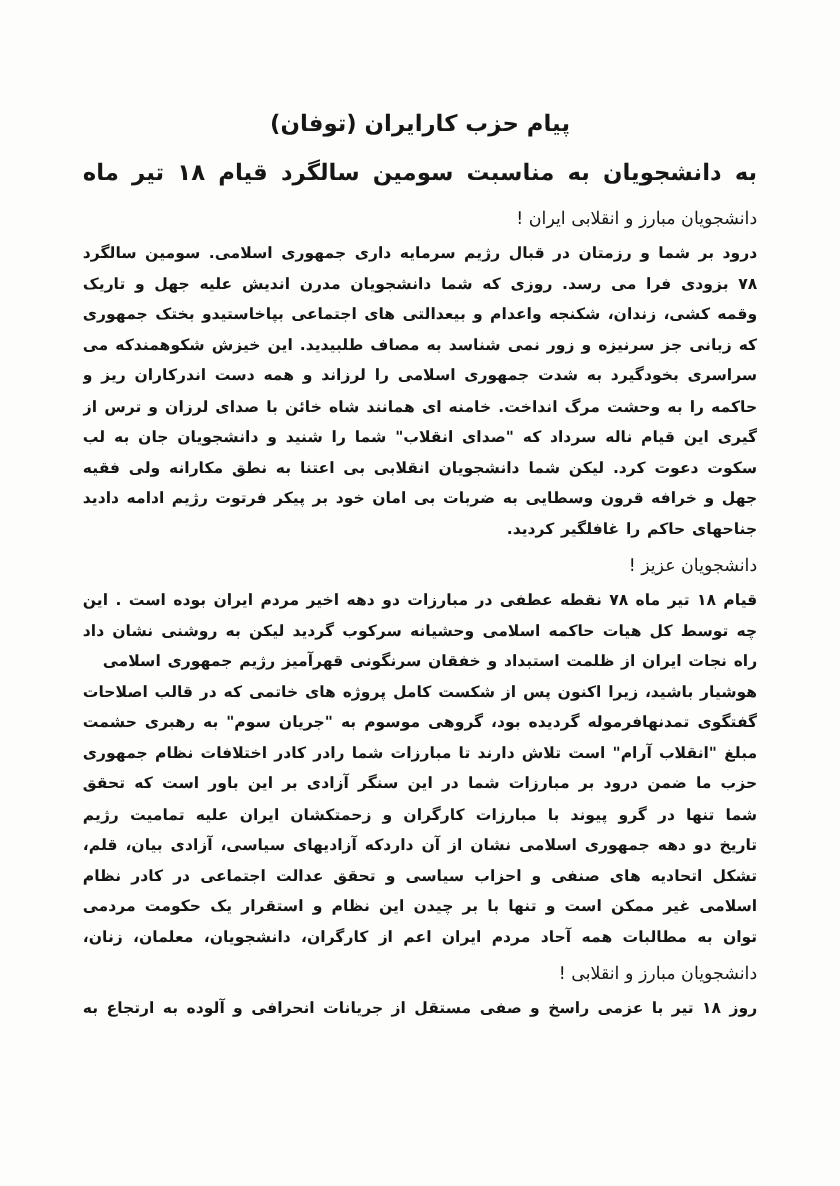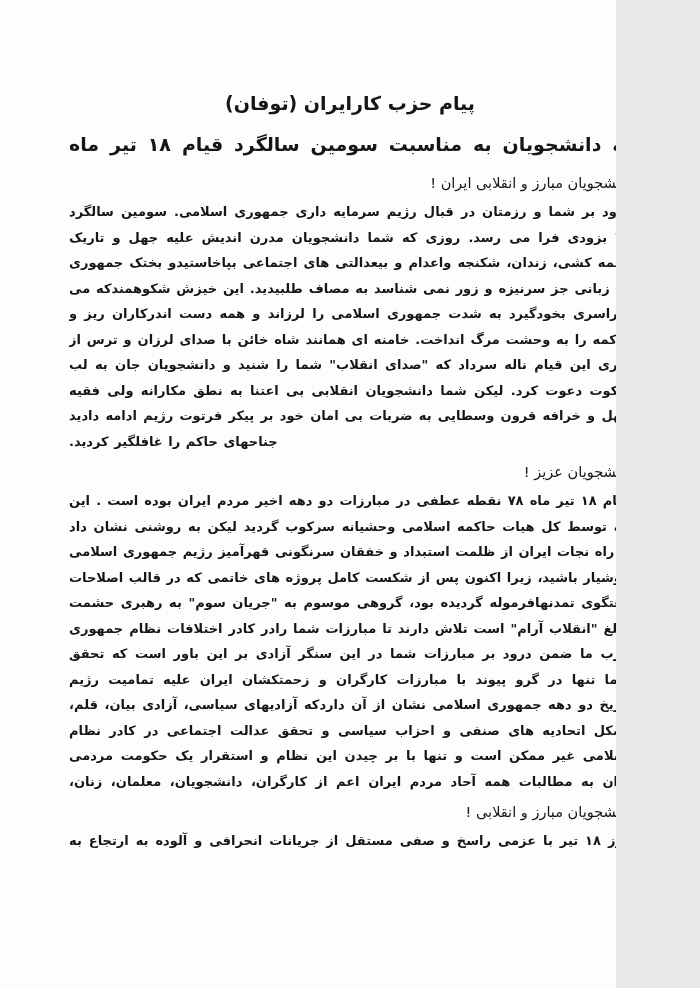--- a/index.html
+++ b/index.html
@@ -3,21 +3,21 @@
 <meta charset="utf-8">
 <style>
   html,body{margin:0;padding:0;}
   body{
     width:700px;height:988px;
     background:#e9e9e9;
     font-family:"DejaVu Sans", sans-serif;
   }
   .page{
     position:relative;
-    width:616px;height:988px;
+    width:700px;height:988px;
     background:#fdfdfb;
     color:#161616;
     overflow:hidden;
   }
   .content{
     position:absolute;
     top:88px;left:69px;
     width:562px;
     direction:rtl;
   }
@@ -47,21 +47,21 @@
     text-align:right;
     margin:6px 0 3px 0;
     max-height:25px;
     overflow:hidden;
   }
   .sec-heading:first-child{margin-top:0;}
   .line{
     font-size:13px;
     font-weight:bold;
     line-height:25.5px;
-    text-align:left;
+    text-align:right;
     word-spacing:0.08em;
     max-height:25.5px;
     overflow:hidden;
   }
   .line.just{
     text-align:justify;
     text-align-last:justify;
     -moz-text-align-last:justify;
   }
 </style>

